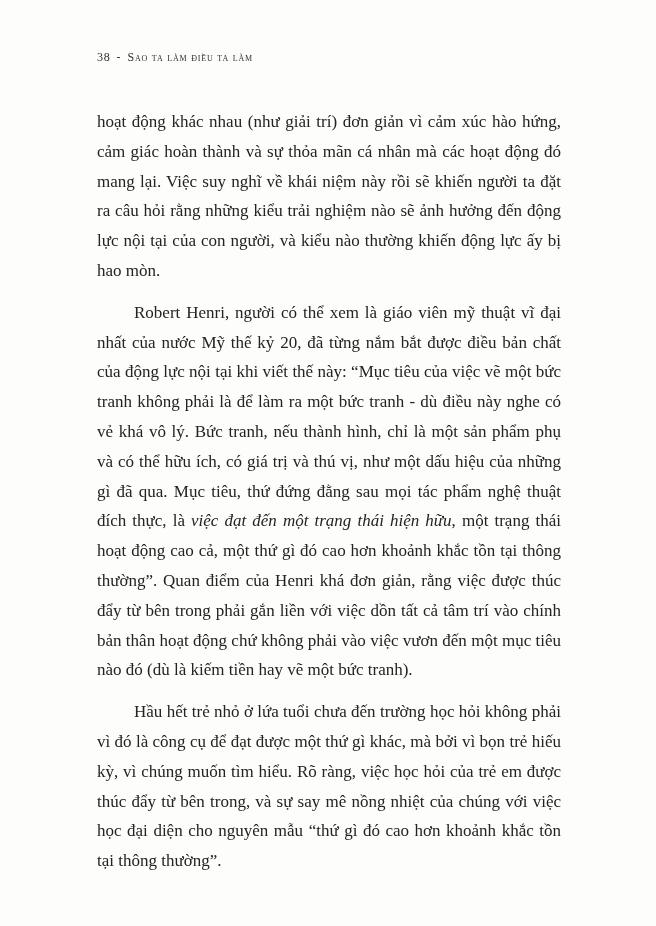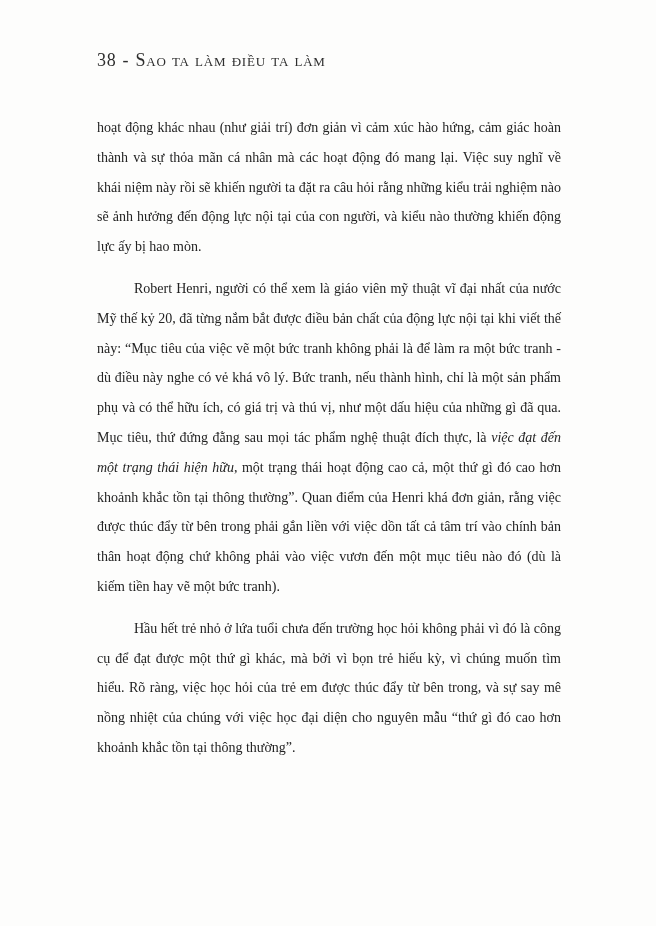--- a/index.html
+++ b/index.html
@@ -13,33 +13,33 @@
   .page {
     box-sizing: border-box;
     width: 656px;
     height: 926px;
     padding: 50px 95px 40px 97px;
     background: #fdfdfc;
     font-family: "Liberation Serif", "DejaVu Serif", serif;
     color: #232323;
   }
   .page-header {
-    font-size: 18px;
+    font-size: 12px;
     font-variant: small-caps;
     letter-spacing: 0.8px;
     color: #2e2e2e;
     margin-bottom: 42px;
     white-space: nowrap;
   }
   .page-header .sep {
     margin: 0 6px;
   }
   .body-text p {
     margin: 0 0 12px 0;
-    font-size: 14px;
+    font-size: 17px;
     line-height: 29.8px;
     text-align: justify;
     text-indent: 37px;
     color: #232323;
   }
   .body-text p.no-indent {
     text-indent: 0;
   }
   .body-text em {
   }

